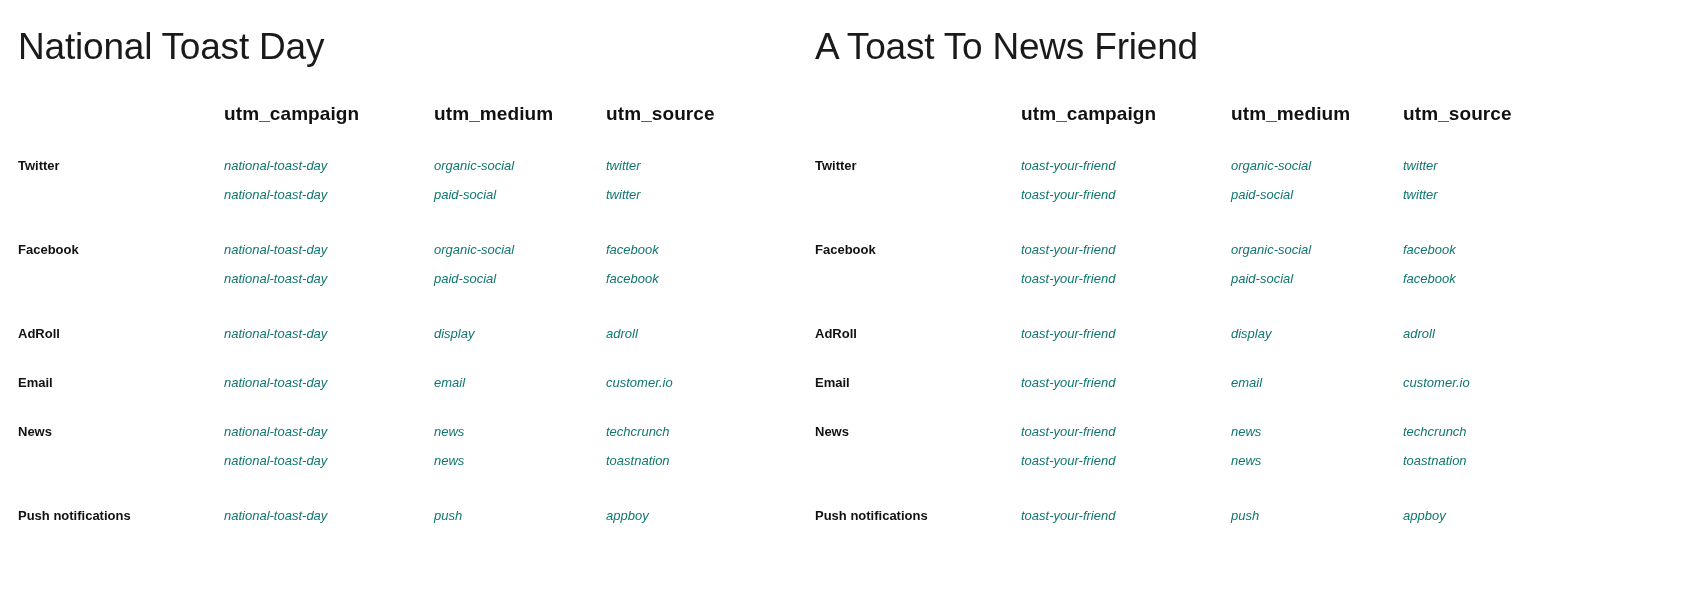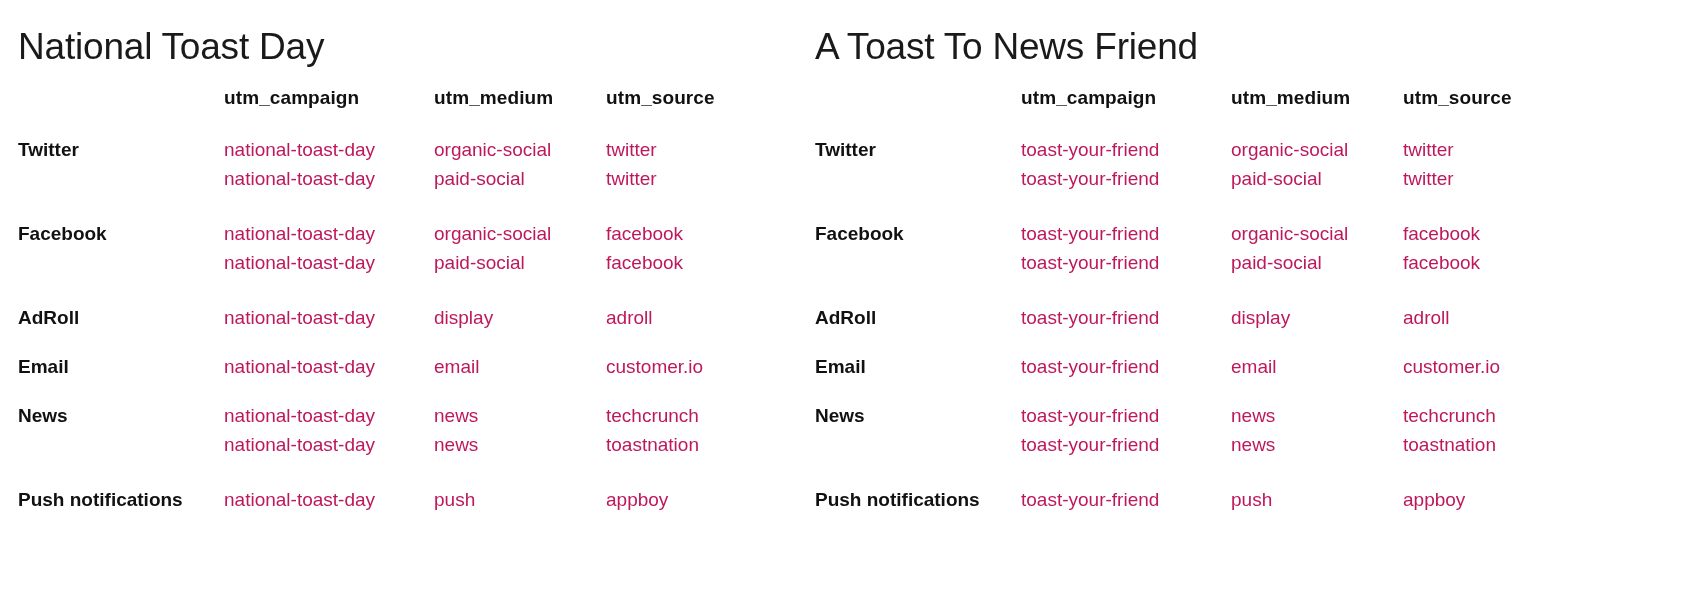--- a/index.html
+++ b/index.html
@@ -39,21 +39,21 @@
     color: #1a1a1a;
     letter-spacing: -0.2px;
     line-height: 1;
     margin: 0;
     padding-top: 28px;
     white-space: nowrap;
   }
 
   .utm-table {
     border-collapse: collapse;
-    margin-top: 22px;
+    margin-top: 38px;
     table-layout: fixed;
   }
   .panel-left .utm-table  { width: 760px; }
   .panel-right .utm-table { width: 760px; }
 
   .utm-table col.c-channel  { width: 206px; }
   .utm-table col.c-campaign { width: 210px; }
   .utm-table col.c-medium   { width: 172px; }
   .utm-table col.c-source   { width: 172px; }
 
@@ -65,21 +65,21 @@
     color: #111111;
     padding: 0 0 26px 0;
     letter-spacing: 0.1px;
     white-space: nowrap;
   }
   .utm-table th.th-channel { }
 
   .utm-table td {
     text-align: left;
     vertical-align: top;
-    font-size: 19px;
+    font-size: 13px;
     padding: 0;
     white-space: nowrap;
   }
 
   .utm-table tr.row td {
     padding-bottom: 26px;
   }
   .utm-table tr.row.tight td {
     padding-bottom: 20px;
   }
@@ -87,23 +87,24 @@
     padding-bottom: 0;
   }
 
   .channel-name {
     font-weight: 700;
     color: #111111;
     font-size: 19.5px;
     line-height: 29px;
   }
   .cell-lines {
-    color: #be185d;
+    color: #0f766e;
     font-weight: 400;
     line-height: 29px;
+    font-style: italic;
   }
   .cell-lines .line {
     display: block;
     line-height: 29px;
   }
 </style>
 </head>
 <body>
 
 <div class="page">

